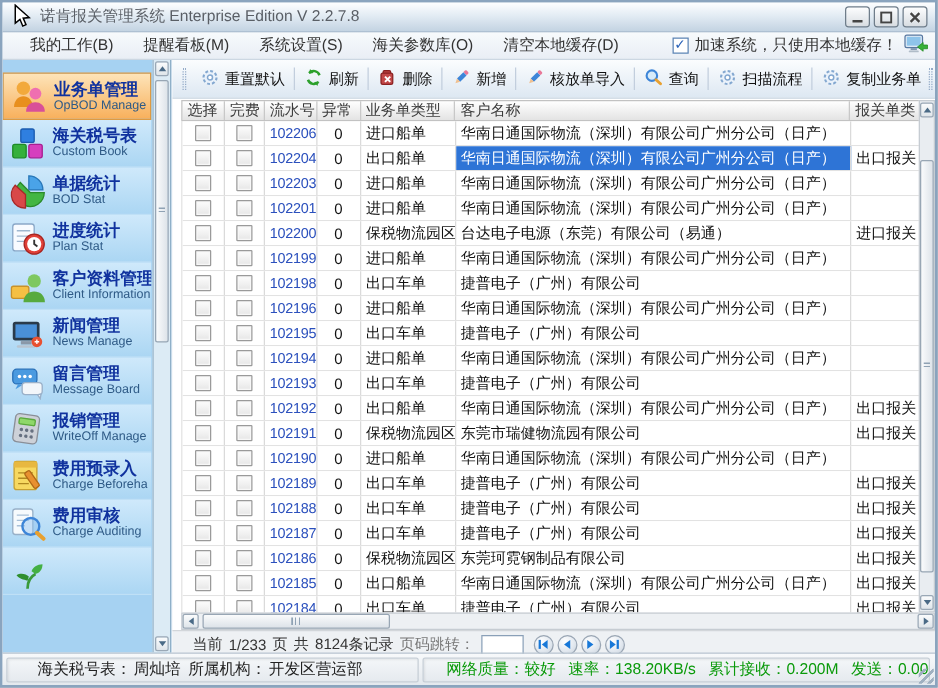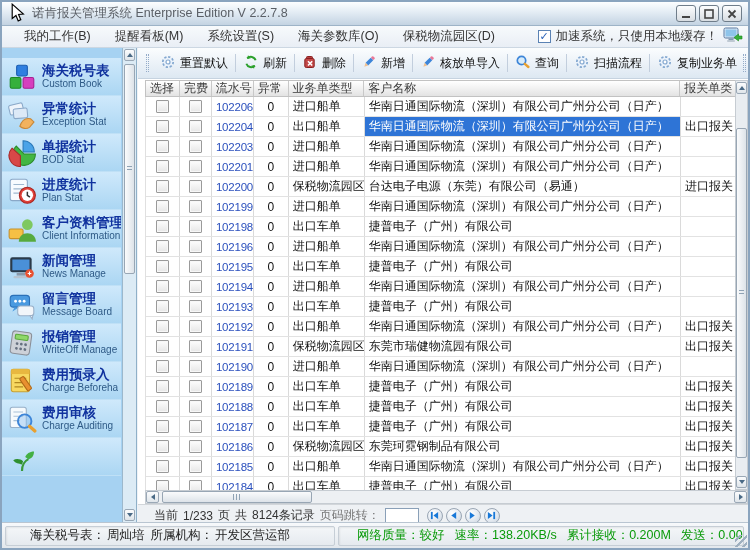--- a/index.html
+++ b/index.html
@@ -137,59 +137,60 @@
         </div>
     </div>
   </div>
 
   <div class="menubar">
     <div id="menu-items">
         <span class="menu-item">我的工作(B)</span>
         <span class="menu-item">提醒看板(M)</span>
         <span class="menu-item">系统设置(S)</span>
         <span class="menu-item">海关参数库(O)</span>
-        <span class="menu-item">保税物流园区(D)</span>
+        <span class="menu-item">清空本地缓存(D)</span>
       </div>
     <div class="cache">
       <span class="cb">✓</span>
       <span>加速系统，只使用本地缓存！</span>
       <span>
         <svg width="20" height="16" viewBox="0 0 20 16">
             <rect x="1" y="1" width="14" height="10" rx="1.5" fill="#dce8f4" stroke="#5878a0"></rect>
             <rect x="2.5" y="2.5" width="11" height="7" fill="#8ec4ea"></rect>
             <rect x="5.5" y="11.5" width="5" height="1.6" fill="#8098b0"></rect>
             <rect x="4" y="13.3" width="8" height="1.5" rx=".7" fill="#b0bcc8"></rect>
             <path d="M11 10.5 L15.5 7 V9 H19 V12 H15.5 V14 Z" fill="#38b038" stroke="#1f8a1f" stroke-width=".6"></path>
           </svg>
       </span>
     </div>
   </div>
 
   <div class="sidebar">
     <div id="side-items">
+        <div class="side-item sel">
+          <span class="side-icon"><svg width="30" height="30" viewBox="0 0 28 28">
+              <circle cx="10" cy="8" r="5" fill="#f2a93b"></circle>
+              <path d="M3 22c0-5 3.5-8 7-8s7 3 7 8z" fill="#e88f1e"></path>
+              <circle cx="19" cy="12" r="4.4" fill="#ef6fb0"></circle>
+              <path d="M12 25.5c0-4.5 3.2-7 7-7s7 2.5 7 7z" fill="#d94f98"></path>
+            </svg></span>
+          <span class="side-text">
+            <div class="side-title">业务单管理</div>
+            <div class="side-sub">OpBOD Manage</div>
+          </span>
+        </div>
         <div class="side-item">
           <span class="side-icon"><svg width="30" height="30" viewBox="0 0 28 28">
               <rect x="9" y="3" width="10" height="10" rx="1.5" fill="#2f7fe0" stroke="#1b5cb0"></rect>
               <rect x="3" y="14.5" width="10" height="10" rx="1.5" fill="#35b03c" stroke="#1e8a26"></rect>
               <rect x="15" y="14.5" width="10" height="10" rx="1.5" fill="#d63fbe" stroke="#a81f92"></rect>
             </svg></span>
           <span class="side-text">
             <div class="side-title">海关税号表</div>
             <div class="side-sub">Custom Book</div>
-          </span>
-        </div>
-        <div class="side-item">
-          <span class="side-icon"><svg width="30" height="30" viewBox="0 0 28 28">
-              <rect x="2" y="4" width="13" height="9" rx="1.5" fill="#eef4fb" stroke="#8aa8c8" transform="rotate(-14 8 8)"></rect>
-              <rect x="6" y="8" width="13" height="9" rx="1.5" fill="#dce9f7" stroke="#8aa8c8" transform="rotate(-5 12 12)"></rect>
-              <path d="M12 24.5c2-6 6-8 10-7l3.2 3-4.2 5c-3 2-7 1-9-1z" fill="#f2b25e" stroke="#c8883a"></path>
-            </svg></span>
-          <span class="side-text">
-            <div class="side-title">异常统计</div>
-            <div class="side-sub">Exception Stat</div>
           </span>
         </div>
         <div class="side-item">
           <span class="side-icon"><svg width="30" height="30" viewBox="0 0 28 28">
               <path d="M15 13 15 2.5 A10.5 10.5 0 0 1 25.5 13Z" fill="#4aa3e8" stroke="#2a78b8"></path>
               <path d="M16 15 26.5 15 A10.5 10.5 0 1 1 8.6 7.5Z" fill="#43b643" stroke="#2a8a2a"></path>
               <path d="M12.5 16.5 4.8 9.5 A10 10 0 0 0 12.5 26.5Z" fill="#d84848" stroke="#a82828"></path>
             </svg></span>
           <span class="side-text">
             <div class="side-title">单据统计</div>

